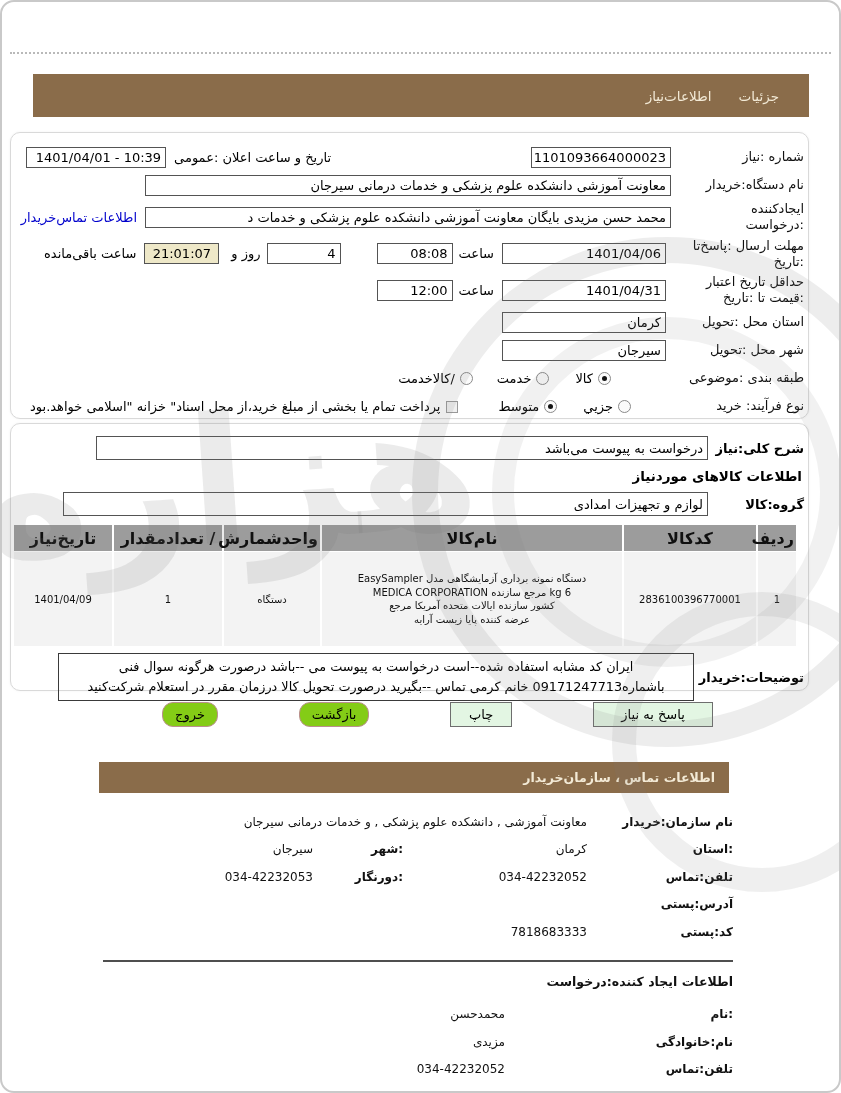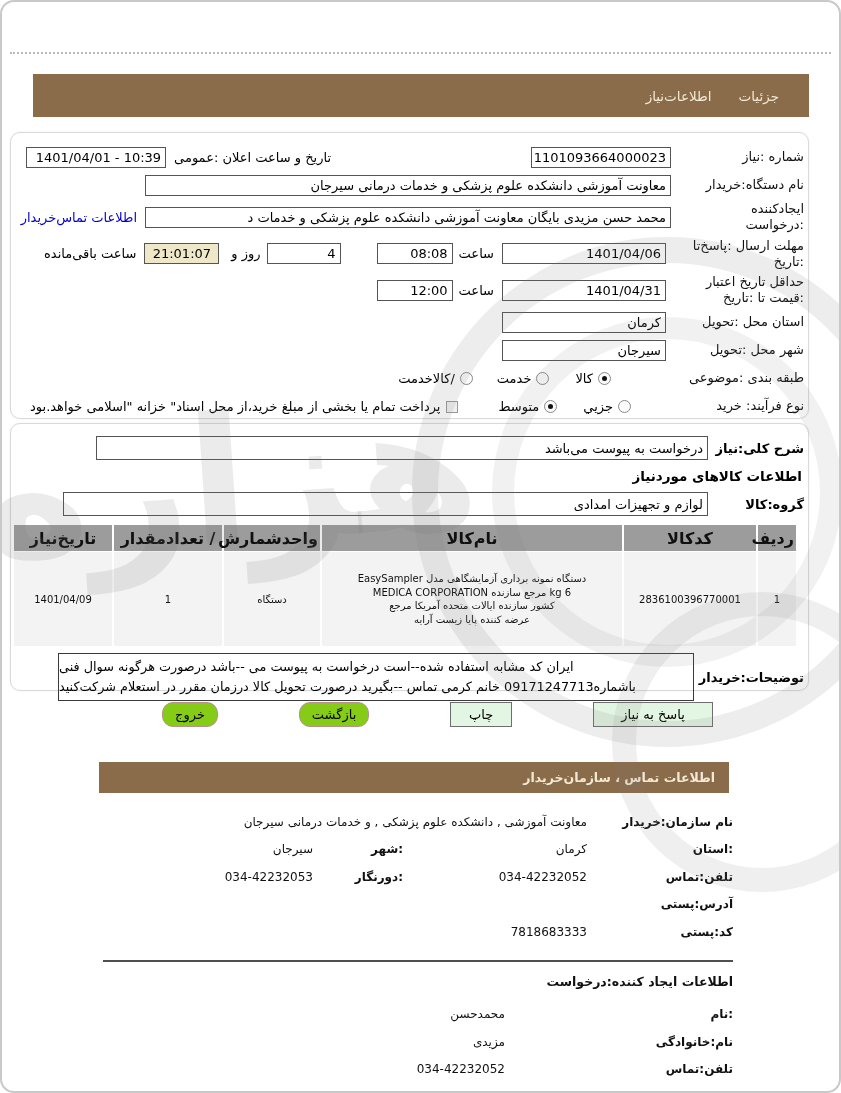--- a/index.html
+++ b/index.html
@@ -50,21 +50,21 @@
   .lbl-desc { width:96px; } .lbl-grp { width:96px; } .lbl-note { width:110px; }
   .inp-desc { width:612px; height:24px; } .inp-grp { width:645px; height:24px; }
   .heading { font-weight:bold; font-size:13.5px; margin:0 2px 8px; }
 
   table.goods { width:772px; margin:0 6px 6px; border-collapse:separate; border-spacing:2px 1px; table-layout:fixed; }
   table.goods th { background:#9c9c9c; color:#101010; font-size:16px; font-weight:bold; height:26px; padding:0 2px; }
   table.goods td { background:#f3f3f3; font-size:10px; text-align:center; vertical-align:middle; padding:20px 3px; color:#111; }
   .name-line { line-height:1.35; }
 
   .note-box { border:1px solid #3a3a3a; width:636px; height:48px; display:flex; flex-direction:column;
-              justify-content:center; text-align:left; font-size:12.8px; line-height:1.55; }
+              justify-content:center; text-align:center; font-size:12.8px; line-height:1.55; }
 
   
   .actions { position:absolute; top:700px; right:126px; left:160px; display:flex; justify-content:space-between; }
   .btn { height:25px; border:1px solid #6e6e6e; font-size:13px; display:flex; align-items:center; justify-content:center;
          padding:0 12px; cursor:pointer; font-family:inherit; }
   .btn.green { background:#e3f6e3; }
   .btn.pink  { background:#84cc16; border-color:#bb8f8f;border-radius:11px; }
   .btn-1 { min-width:120px; } .btn-2 { min-width:185px; } .btn-3 { min-width:62px; }
   .btn-4 { min-width:66px; } .btn-5 { min-width:56px; }
 

